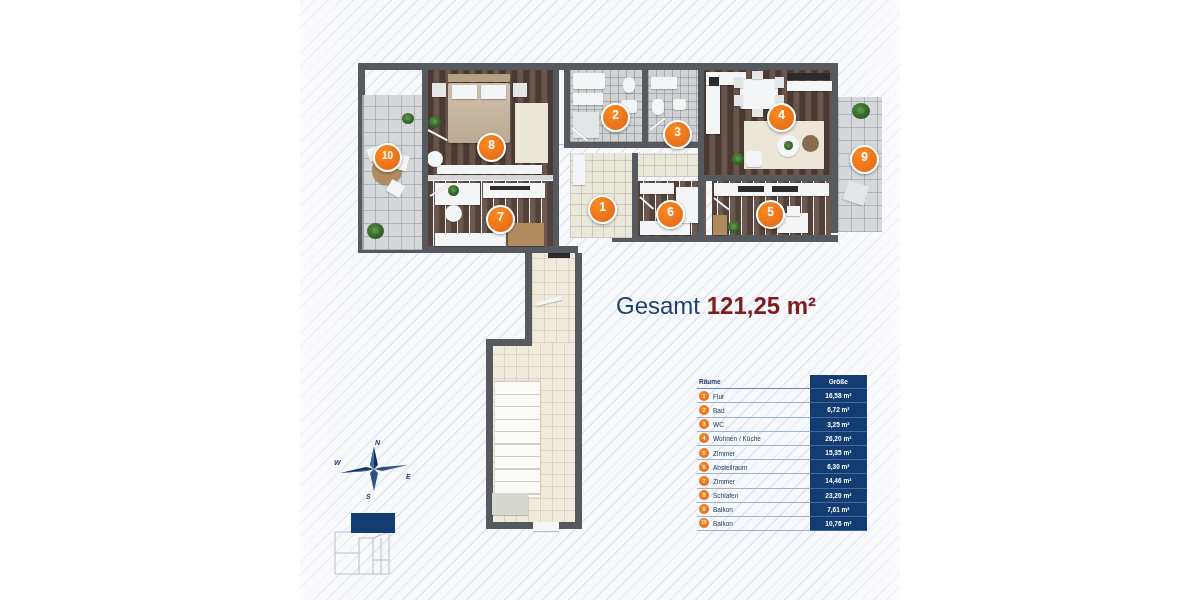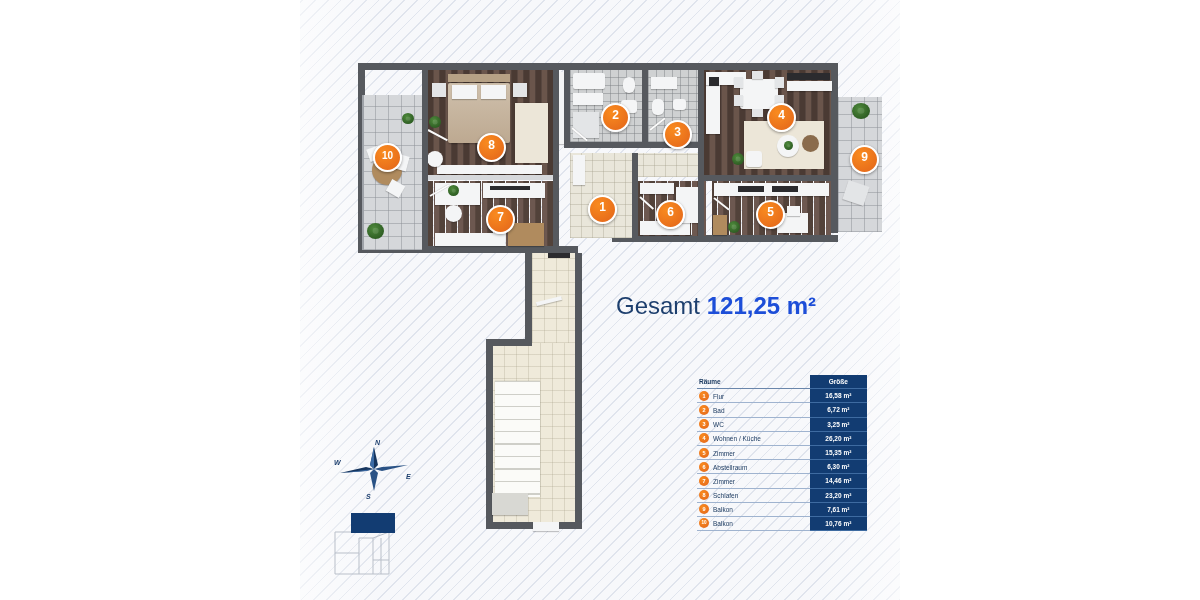--- a/index.html
+++ b/index.html
@@ -18,21 +18,21 @@
   #panel::after{content:"";position:absolute;inset:0;
     background:linear-gradient(90deg,rgba(255,255,255,.55),rgba(255,255,255,0) 14%,rgba(255,255,255,0) 86%,rgba(255,255,255,.55));}
 
   
   #title{position:absolute;left:333px;top:14px;font-size:34px;color:#1d3f6e;
     letter-spacing:.1px;white-space:nowrap;z-index:6;}
   #title b{color:#0f2f63;font-weight:bold;}
 
   
   #total{position:absolute;left:616px;top:292px;font-size:24px;color:#1d3f6e;white-space:nowrap;z-index:6;}
-  #total b{color:#1d4ed8;font-weight:bold;}
+  #total b{color:#7f1d1d;font-weight:bold;}
 
   
   #plan{position:absolute;left:340px;top:55px;width:560px;height:480px;z-index:4;}
 
   .wall{position:absolute;background:#56595e;}
   .wallL{position:absolute;background:#9ea2a8;}
   .room{position:absolute;overflow:hidden;}
 
   .flr-wood{background:
       repeating-linear-gradient(90deg,#4a3a33 0 5px,#584740 5px 6px,#6a554b 6px 11px,#52423b 11px 12px);}

